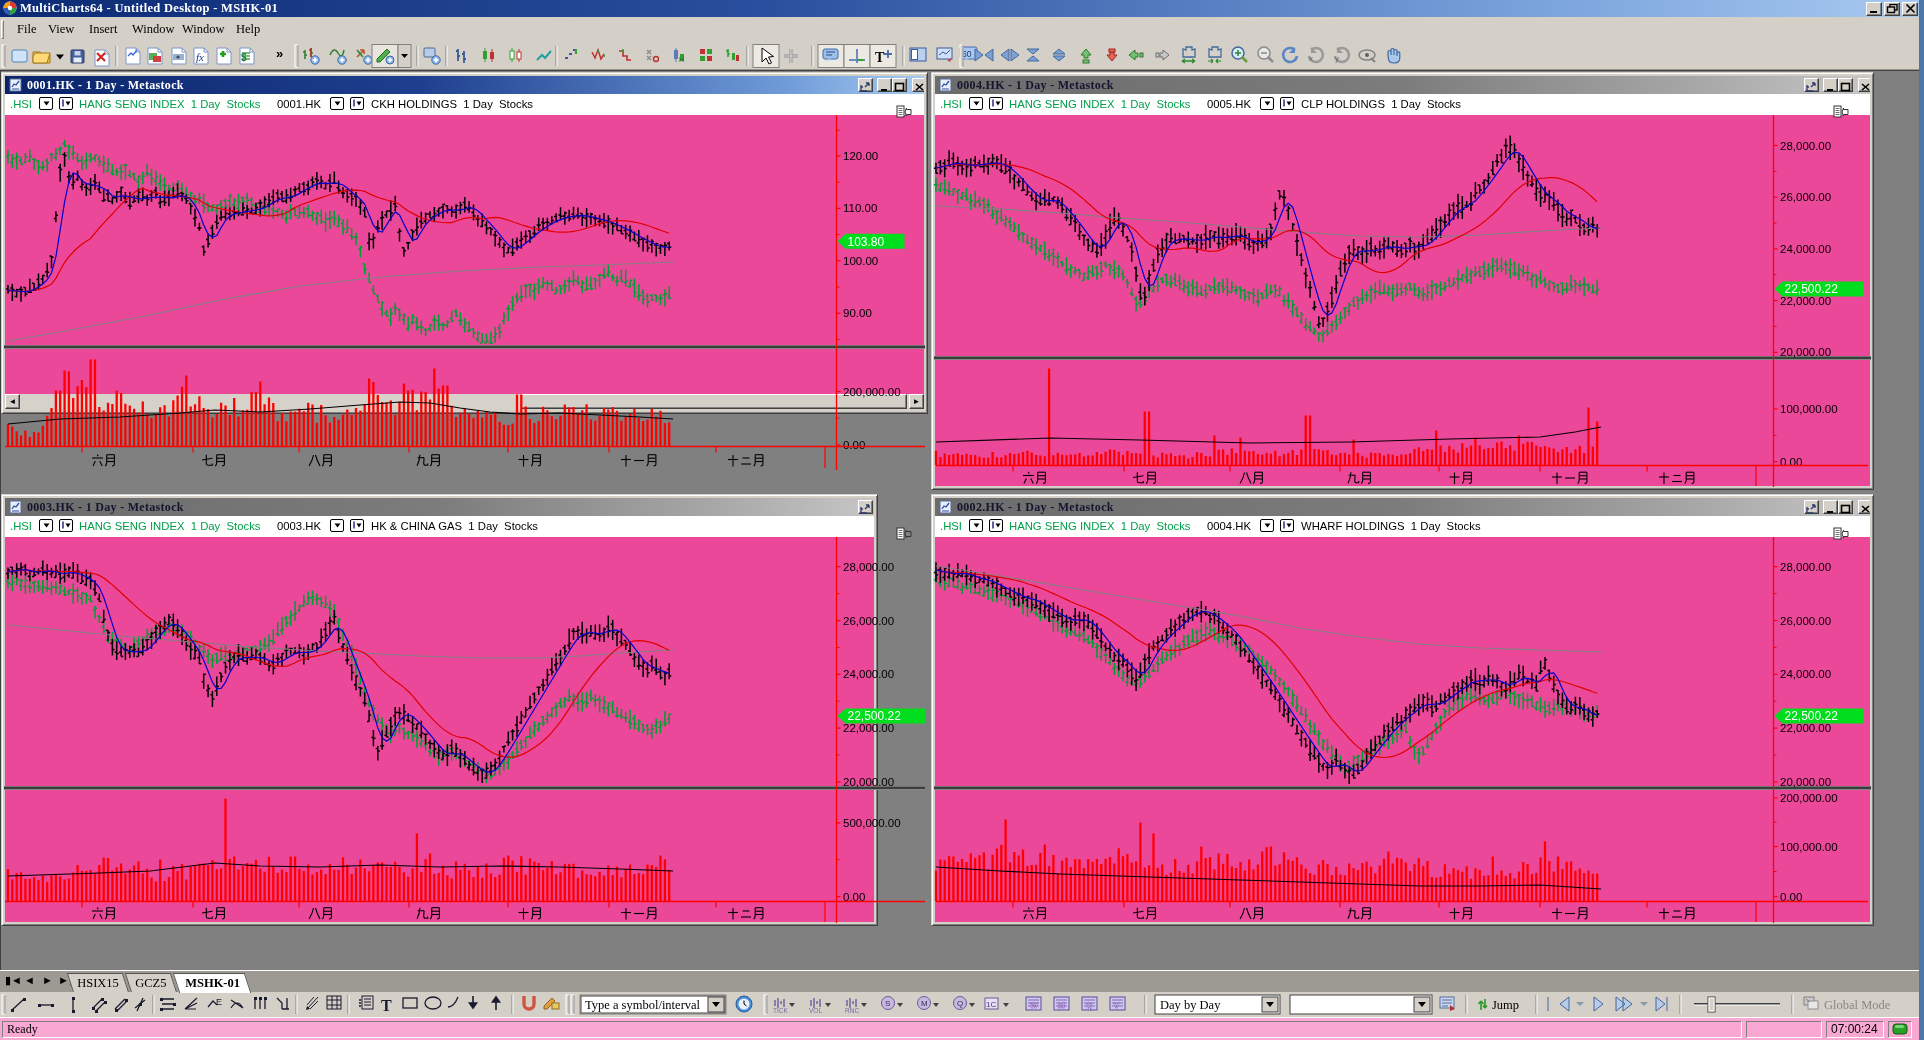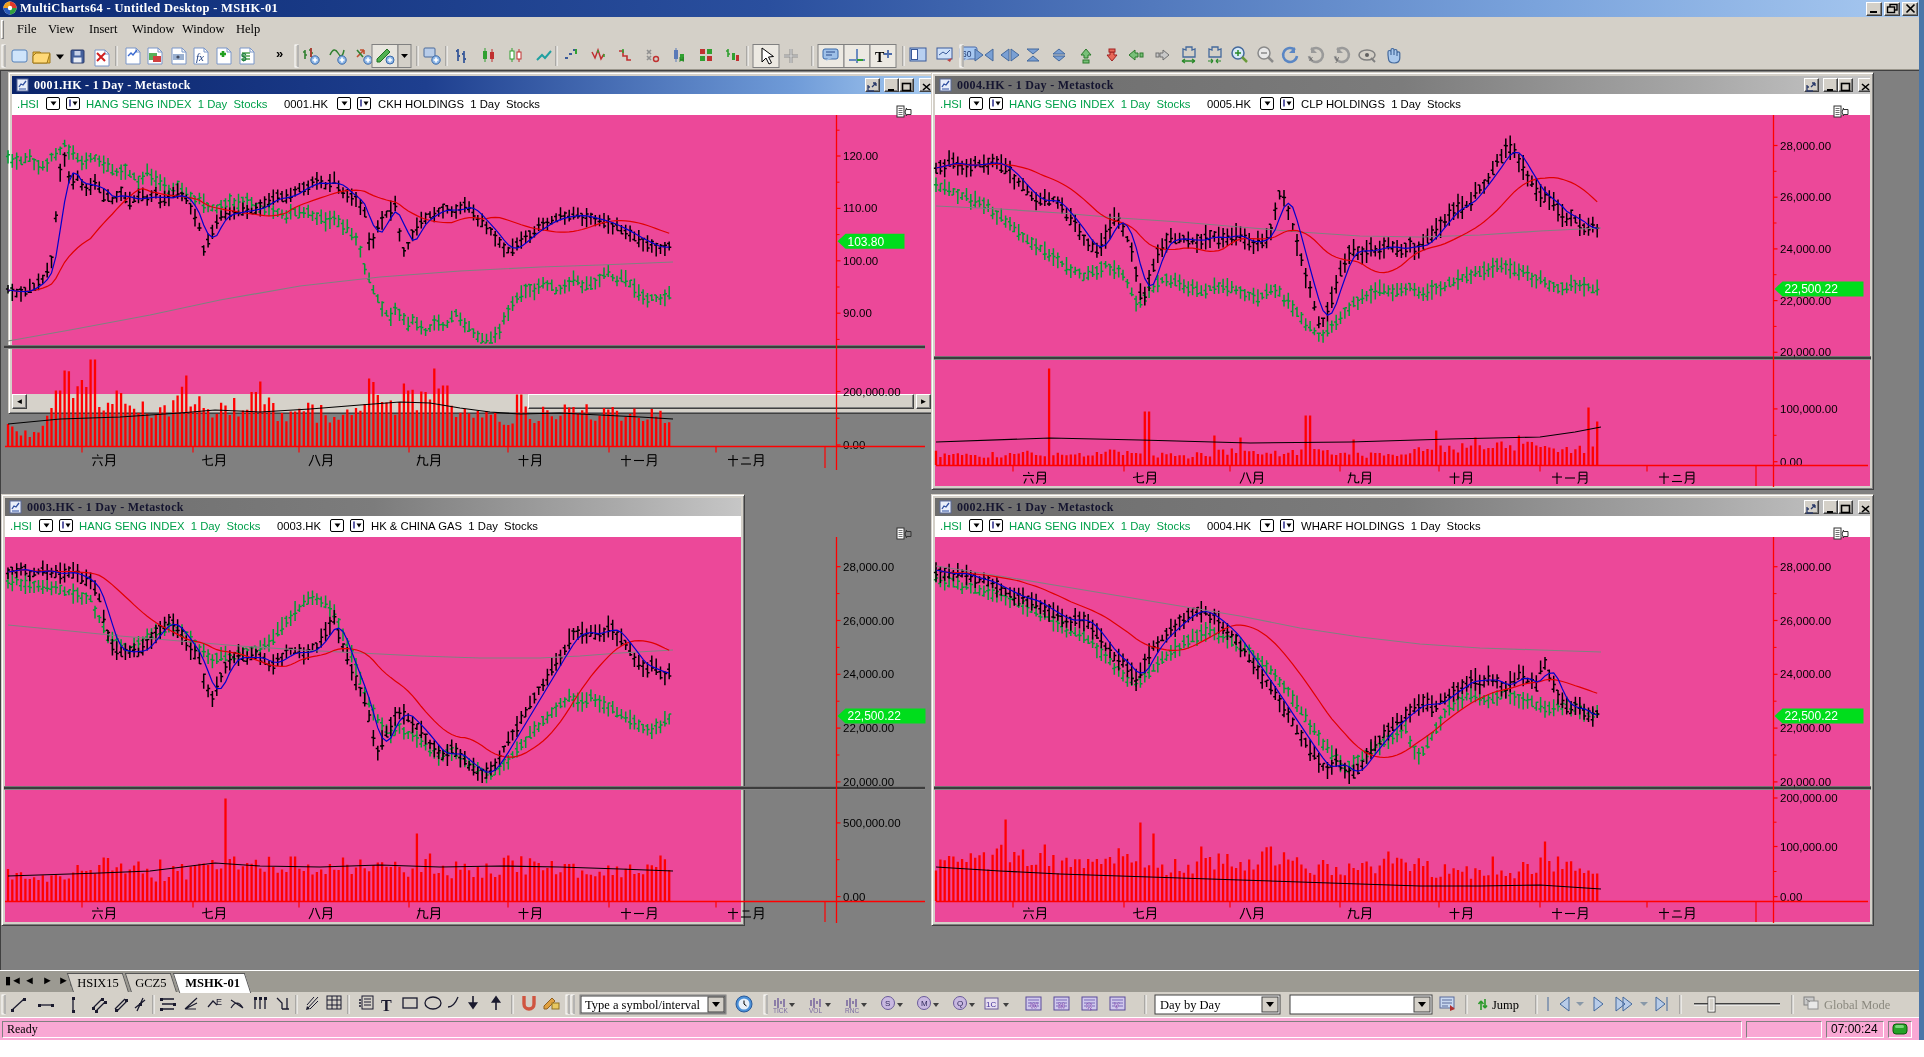--- a/index.html
+++ b/index.html
@@ -327,21 +327,21 @@
             <circle cx="8" cy="6" r="2" fill="#606060"></circle>
             <path d="M12 9l4 4" stroke="#808080" stroke-width="2"></path>
           </g>
           <g transform="translate(1407 5)">
             <path d="M3 8V5q0-1.5 1.5-1.5T6 5v3V3q0-1.5 1.5-1.5T9 3v5V4q0-1.5 1.5-1.5T12 4v5V6q0-1.2 1.4-1.2T14.8 6v5q0 5-5.5 5T3.5 12z" fill="#aac8ec" stroke="#44699c" stroke-width="1.2"></path>
           </g>
         </g>
       </svg>
     </div>
     <div id="mdi"></div>
-    <div class="win" style="left:8px;top:72px;width:927px;height:342px">
+    <div class="win" style="left:1px;top:72px;width:927px;height:342px">
       <div class="wtitle act">
         <svg width="14" height="14" style="position:absolute;left:4px;top:2px">
           <rect x="1" y="1" width="11" height="12" fill="#e8eefa" stroke="#5a6a9a"></rect>
           <path d="M3 9l2-3l2 1l3-4" stroke="#3050a0" stroke-width="1.3" fill="none"></path>
           <path d="M3 11h7" stroke="#3050a0"></path>
         </svg>
         <span class="tx">0001.HK - 1 Day - Metastock</span>
         <div class="wbtn" style="left:853px"><svg width="13" height="12">
             <path d="M2 4v6h6M4 6h-2M10 2l-4 4M10 2h-3M10 2v3" stroke="#2a3a6a" stroke-width="1.3" fill="none"></path>
           </svg></div>
@@ -420,21 +420,21 @@
               <path d="M2.5 3.5h6l-3 4z" fill="#000"></path>
             </svg></div>
           <div class="ddbtn" style="left:345px"><svg width="11" height="10">
               <path d="M2 1.5v7" stroke="#2a2a8a" stroke-width="1.5"></path>
               <path d="M4.5 3.5h5l-2.5 4z" fill="#000"></path>
             </svg></div>
           <span style="position:absolute;left:366px;top:4px">CLP HOLDINGS&nbsp; 1 Day&nbsp; Stocks</span>
         </div>
       </div>
     </div>
-    <div class="win" style="left:1px;top:494px;width:744px;height:432px">
+    <div class="win" style="left:1px;top:494px;width:877px;height:432px">
       <div class="wtitle inact">
         <svg width="14" height="14" style="position:absolute;left:4px;top:2px">
           <rect x="1" y="1" width="11" height="12" fill="#e8eefa" stroke="#5a6a9a"></rect>
           <path d="M3 9l2-3l2 1l3-4" stroke="#3050a0" stroke-width="1.3" fill="none"></path>
           <path d="M3 11h7" stroke="#3050a0"></path>
         </svg>
         <span class="tx">0003.HK - 1 Day - Metastock</span>
         <div class="wbtn" style="left:853px"><svg width="13" height="12">
             <path d="M2 4v6h6M4 6h-2M10 2l-4 4M10 2h-3M10 2v3" stroke="#2a3a6a" stroke-width="1.3" fill="none"></path>
           </svg></div>

